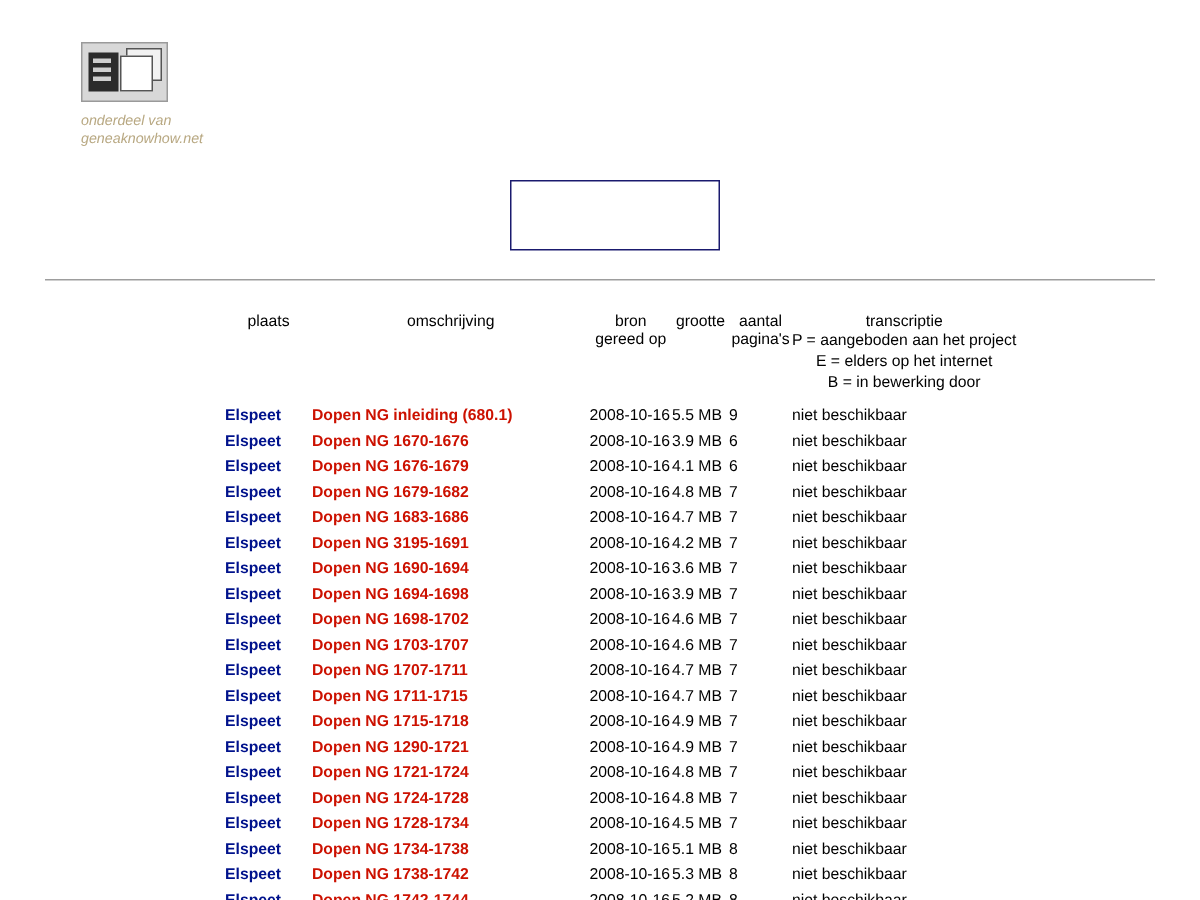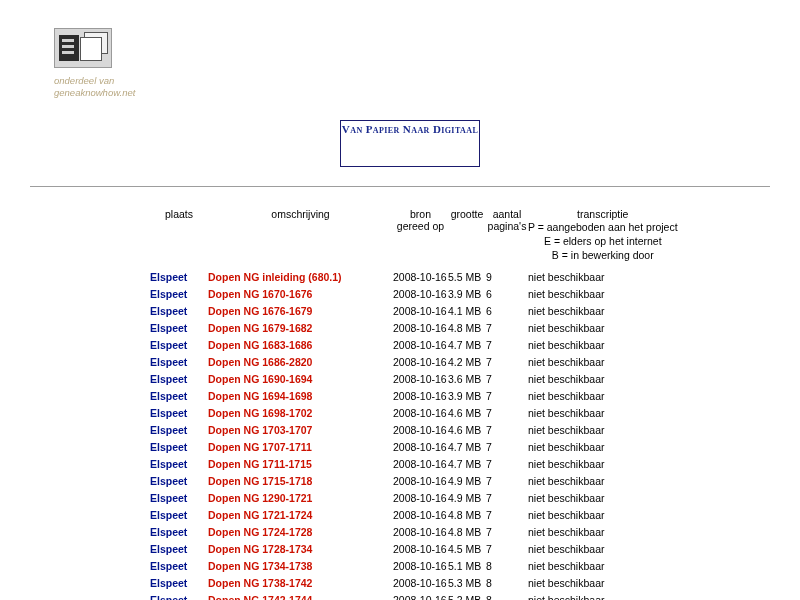--- a/index.html
+++ b/index.html
@@ -203,21 +203,20 @@
       <div class="scr2"></div>
       <div class="blk"></div>
     </div>
     <div class="logo-caption">
       <div>onderdeel van</div>
       <div>geneaknowhow.net</div>
     </div>
   </div>
 
   <div class="banner">
-    <div class="banner-title">Van Papier Naar Digitaal</div>
   </div>
 
   <div class="divider"></div>
 
   <div class="table-wrap">
     <table>
       <thead>
         <tr>
           <th class="h-plaats">plaats</th>
           <th class="h-oms">omschrijving</th>
@@ -276,21 +275,21 @@
           <tr>
             <td class="c-plaats">Elspeet</td>
             <td class="c-oms">Dopen NG 1683-1686</td>
             <td class="c-bron">2008-10-16</td>
             <td class="c-grootte">4.7 MB</td>
             <td class="c-pag">7</td>
             <td class="c-trans">niet beschikbaar</td>
           </tr>
           <tr>
             <td class="c-plaats">Elspeet</td>
-            <td class="c-oms">Dopen NG 1686-2820</td>
+            <td class="c-oms">Dopen NG 3195-1691</td>
             <td class="c-bron">2008-10-16</td>
             <td class="c-grootte">4.2 MB</td>
             <td class="c-pag">7</td>
             <td class="c-trans">niet beschikbaar</td>
           </tr>
           <tr>
             <td class="c-plaats">Elspeet</td>
             <td class="c-oms">Dopen NG 1690-1694</td>
             <td class="c-bron">2008-10-16</td>
             <td class="c-grootte">3.6 MB</td>

